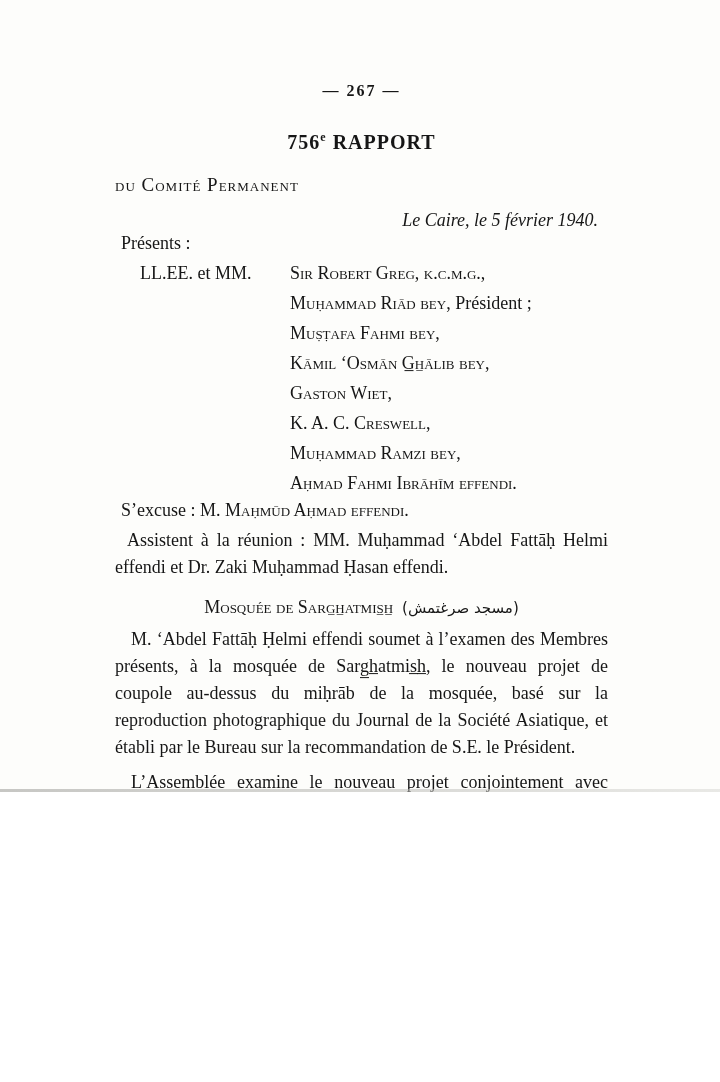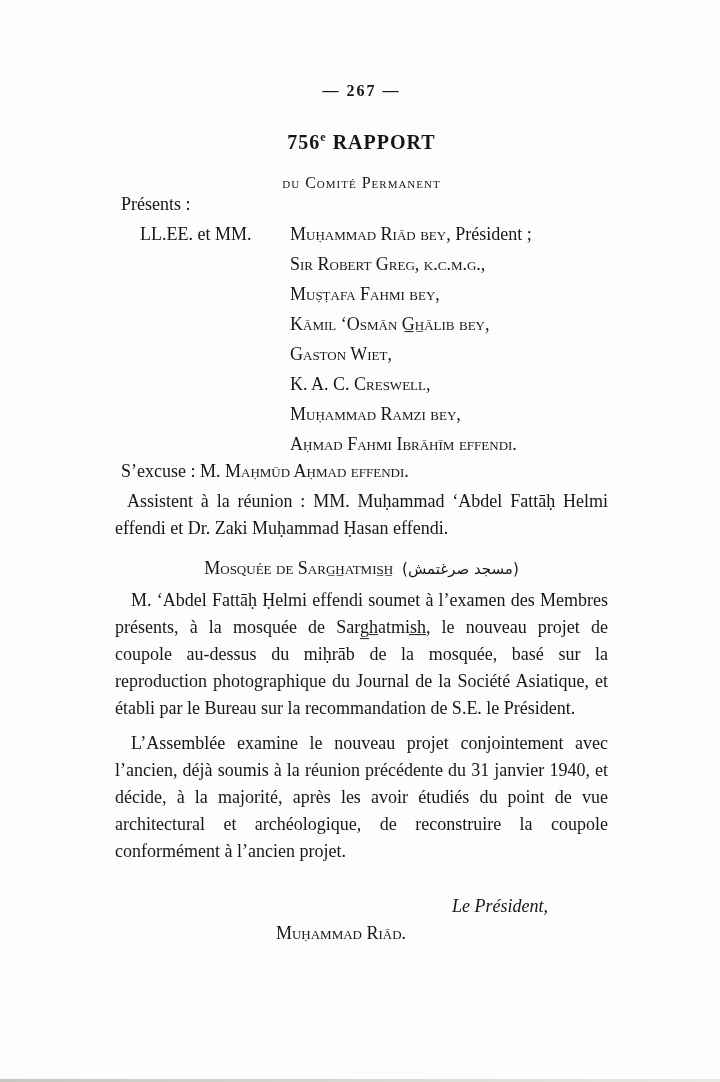--- a/index.html
+++ b/index.html
@@ -3,21 +3,21 @@
 <meta charset="utf-8">
 <style>
   html, body {
     margin: 0;
     padding: 0;
     background: #ffffff;
   }
   .page {
     position: relative;
     width: 720px;
-    height: 1082px;
+    height: 792px;
     box-sizing: border-box;
     margin: 0 auto;
     background: #fdfdfb;
     color: #161616;
     font-family: "Liberation Serif", "DejaVu Serif", serif;
     font-size: 18px;
     padding: 82px 112px 0 115px;
     overflow: hidden;
   }
   .sc { font-variant: small-caps; }
@@ -34,23 +34,22 @@
     font-weight: bold;
     font-size: 20px;
     letter-spacing: 1px;
     margin-top: 30px;
   }
   .title sup {
     font-size: 12px;
     font-weight: bold;
   }
   .subtitle {
-    text-align: center;
     font-variant: small-caps;
-    font-size: 16px;
+    font-size: 19px;
     letter-spacing: 1px;
     margin-top: 20px;
   }
   .dateline {
     text-align: right;
     font-style: italic;
     margin-top: 14px;
     padding-right: 10px;
   }
   .presents {
@@ -127,28 +126,29 @@
 <body>
 
 <div class="page">
 
   <div class="page-number">— 267 —</div>
 
   <div class="title"><span>756</span><sup>e</sup> <span>RAPPORT</span></div>
 
   <div class="subtitle">du Comité Permanent</div>
 
+  <div class="dateline it">Le Caire, le 5 février 1940.</div>
 
   <div class="presents">Présents :</div>
 
   <div class="attendees">
     <div class="attendees-label">LL.EE. et MM.</div>
     <div class="attendee-list">
+      <div class="attendee-row"><span class="sc">Sir Robert Greg, k.c.m.g.,</span><span></span></div>
       <div class="attendee-row"><span class="sc">Muḥammad Riād bey</span><span>, Président ;</span></div>
-      <div class="attendee-row"><span class="sc">Sir Robert Greg, k.c.m.g.,</span><span></span></div>
       <div class="attendee-row"><span class="sc">Muṣṭafa Fahmi bey,</span><span></span></div>
       <div class="attendee-row"><span class="sc">Kāmil ‘Osmān G̲h̲ālib bey,</span><span></span></div>
       <div class="attendee-row"><span class="sc">Gaston Wiet,</span><span></span></div>
       <div class="attendee-row"><span class="sc">K. A. C. Creswell,</span><span></span></div>
       <div class="attendee-row"><span class="sc">Muḥammad Ramzi bey,</span><span></span></div>
       <div class="attendee-row"><span class="sc">Aḥmad Fahmi Ibrāhīm effendi.</span><span></span></div>
     </div>
   </div>
 
   <div class="excuse"><span>S’excuse : M. </span><span class="sc">Maḥmūd Aḥmad effendi.</span></div>

